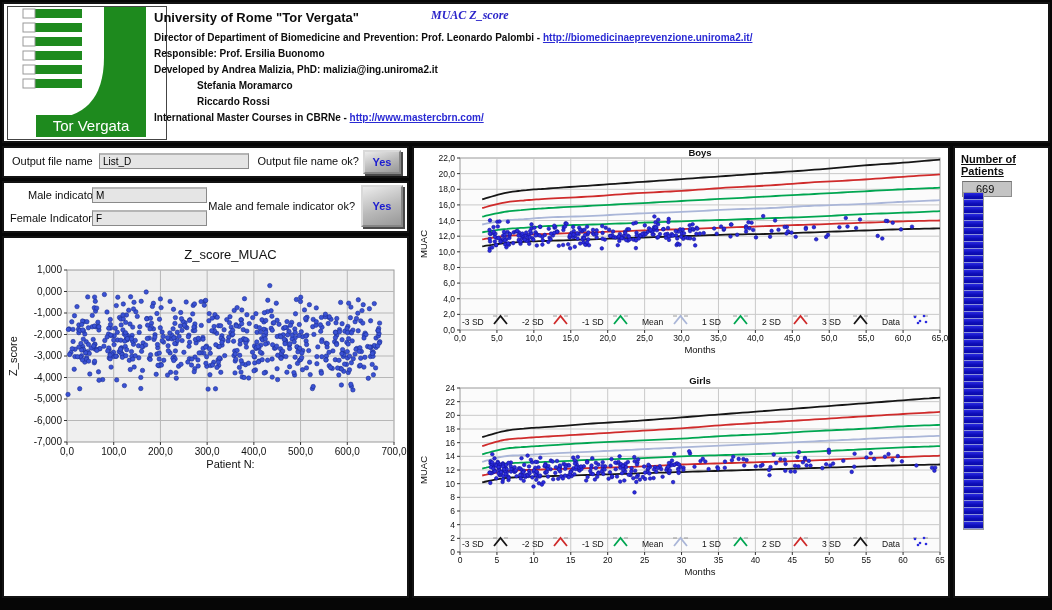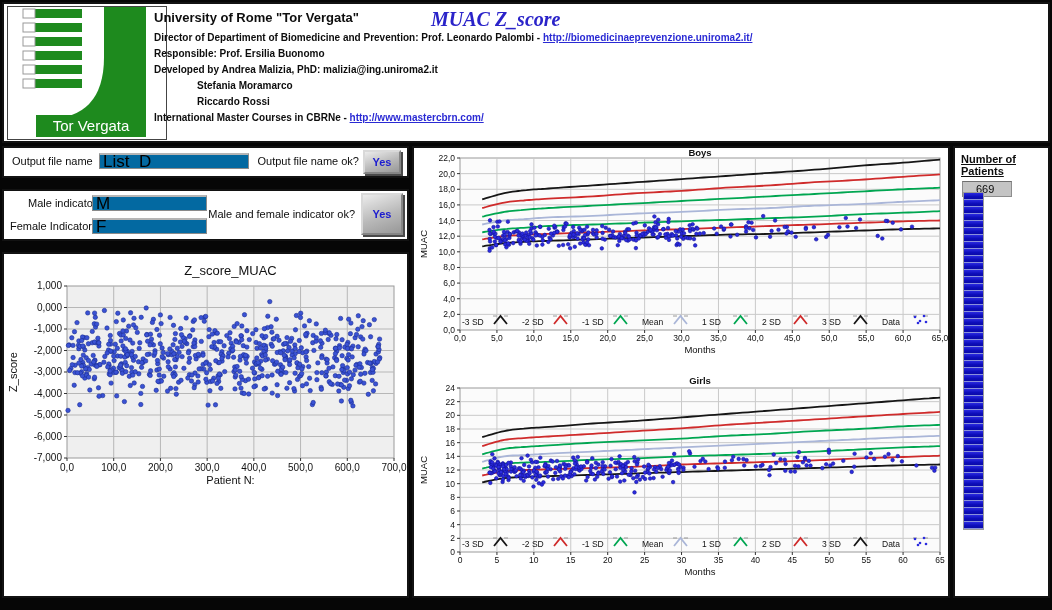--- a/index.html
+++ b/index.html
@@ -9,32 +9,32 @@
   .panel{background:#ffffff;border:2px solid #121212;}
   
   .hdr{position:relative;height:141px;margin-bottom:3px;display:flex;}
   .logo{position:absolute;left:3px;top:2px;width:160px;height:134px;border:1px solid #444;background:#fff;}
   .hdr-text{position:absolute;left:150px;top:4px;width:640px;}
   .hline{font-size:10px;font-weight:600;margin-bottom:5px;white-space:nowrap;}
   .hline.b{font-size:13px;font-weight:700;margin-top:2px;margin-bottom:7px;}
   .hline.ind{padding-left:43px;}
   .hline a{color:#2a2ad4;text-decoration:underline;}
   .app-title{position:absolute;left:427px;top:4px;font-family:"Liberation Serif",serif;
-             font-style:italic;font-weight:bold;font-size:20px;color:#2a23c9;}
+             font-style:italic;font-weight:bold;font-size:12px;color:#2a23c9;}
   
   .main{display:flex;gap:3px;height:452px;}
-  .col-left{width:407px;display:flex;flex-direction:column;gap:11px;}
+  .col-left{width:407px;display:flex;flex-direction:column;gap:3px;}
   .box1{position:relative;height:32px;}
   .box2{position:relative;height:52px;}
   .box3{position:relative;flex:1;}
   .charts{width:538px;}
   .rightp{flex:1;position:relative;}
   .lbl{font-size:11px;position:absolute;white-space:nowrap;}
-  .txt{position:absolute;height:16px;font-size:17px;font-family:"Liberation Sans",sans-serif;
-       border:1px solid #8a8a8a;border-top:2px solid #b5b5b5;background:#0369a1;padding:0 3px;}
+  .txt{position:absolute;height:16px;font-size:10px;font-family:"Liberation Sans",sans-serif;
+       border:1px solid #8a8a8a;border-top:2px solid #b5b5b5;background:#e5e5e5;padding:0 3px;}
   .yes{position:absolute;background:linear-gradient(160deg,#ececec,#b9b9b9 55%,#989898);
        border:2px outset #d9d9d9;box-shadow:2px 2px 0 #4a4a4a;color:#1b1bd0;
        font-weight:bold;font-size:11px;font-family:"Liberation Sans",sans-serif;cursor:pointer;}
   .plabel{font-size:11px;font-weight:600;margin:5px 0 0 6px;text-decoration:underline;}
   .pcount{width:50px;height:16px;background:#c4c4c4;border:1px solid #8d8d8d;
           border-top-color:#6f6f6f;font-size:11px;padding:1px 13px;margin:4px 0 0 7px;}
   .pcol{position:absolute;left:8px;top:44px;width:21px;border:1px solid #9a9a9a;background:#fff;}
   .pcell{height:7px;background:linear-gradient(180deg,#2a2ae0,#0d0dba 60%,#0a0aa8);
          border-bottom:1px solid #8a91dc;}
   .chartmount{display:block;}

